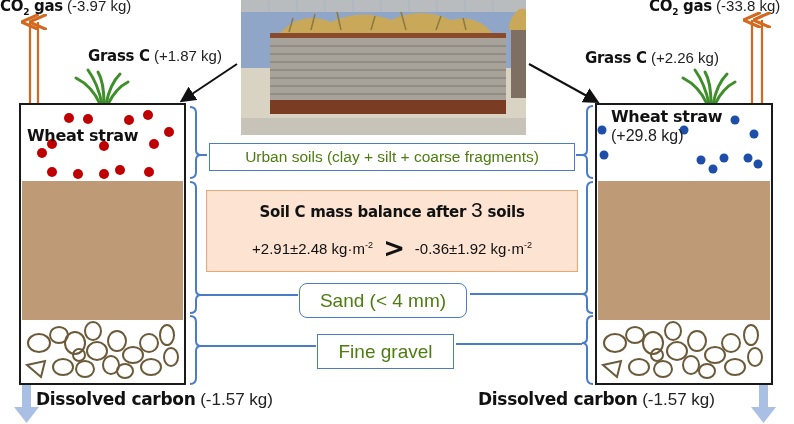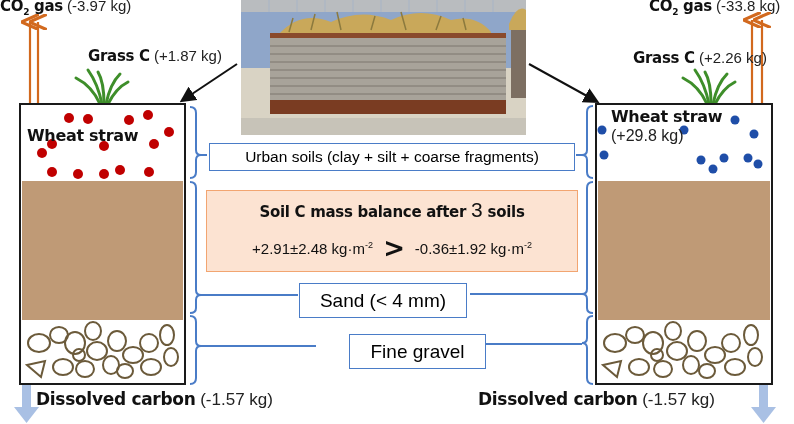--- a/index.html
+++ b/index.html
@@ -2,21 +2,21 @@
 <html><head>
 <meta charset="utf-8">
 <style>
   html, body { margin:0; padding:0; background:#ffffff; }
   body { width:794px; height:424px; position:relative; overflow:hidden; font-family:"Liberation Sans", sans-serif; color:#111; }
   .bold { font-family:"DejaVu Sans", sans-serif; font-weight:bold; letter-spacing:-0.3px; }
   .light { font-family:"Liberation Sans", sans-serif; font-weight:normal; color:#222; }
   .lbl { position:absolute; white-space:nowrap; font-size:15px; line-height:18px; }
   .column-box { position:absolute; border:2px solid #1a1a1a; background:#fff; box-sizing:border-box; }
   .soil { position:absolute; background:#BF9A76; }
-  .tag { position:absolute; border:1.5px solid #4a7cc7; background:#fff; box-sizing:border-box; display:flex; align-items:center; justify-content:center; white-space:nowrap; color:#000000; }
+  .tag { position:absolute; border:1.5px solid #4a7cc7; background:#fff; box-sizing:border-box; display:flex; align-items:center; justify-content:center; white-space:nowrap; color:#4d7c0f; }
   .balance { position:absolute; background:#FCE3D2; border:1.5px solid #F2A571; box-sizing:border-box; }
   .photo { position:absolute; overflow:hidden; }
   svg { position:absolute; overflow:visible; }
 </style>
 </head>
 <body>
 
 <div class="photo" style="left:241px;top:0;width:285px;height:135px;">
   <svg width="285" height="135" viewBox="0 0 285 135" style="left:0;top:0;">
     <rect x="0" y="0" width="285" height="12" fill="#b9bcbf"></rect>
@@ -152,21 +152,21 @@
 
 <div class="lbl" style="left:649px;top:-3px;">
   <span class="bold">CO</span><sub class="bold" style="font-size:9px;">2</sub><span class="bold"> gas</span><span class="light"> (-33.8 kg)</span>
 </div>
 
 <svg width="794" height="424" style="left:0;top:0;pointer-events:none;">
   <line x1="752" y1="122" x2="752" y2="20" stroke="#D2691E" stroke-width="2.2" marker-end="url(#ah-orange)"></line>
   <line x1="762" y1="122" x2="762" y2="20" stroke="#D2691E" stroke-width="2.2" marker-end="url(#ah-orange)"></line>
 </svg>
 
-<div class="lbl" style="left:585px;top:49px;margin-left:48px;">
+<div class="lbl" style="left:585px;top:49px;">
   <span class="bold">Grass C</span><span class="light"> (+2.26 kg)</span>
 </div>
 
 <svg width="60" height="40" style="left:677px;top:66px;">
   <g fill="none" stroke="#3E8E2A" stroke-width="3" stroke-linecap="round">
     <path d="M30 38 Q22 20 6 12"></path>
     <path d="M32 38 Q28 18 18 4"></path>
     <path d="M34 38 Q34 16 28 6"></path>
     <path d="M36 38 Q40 18 50 8"></path>
     <path d="M38 38 Q46 22 58 16"></path>
@@ -243,23 +243,23 @@
     <line x1="576" y1="155" x2="582" y2="155"></line>
     <line x1="201" y1="295" x2="298" y2="295"></line>
     <line x1="470" y1="294" x2="582" y2="294"></line>
     <line x1="201" y1="346" x2="316" y2="346"></line>
     <line x1="456" y1="344" x2="582" y2="344"></line>
   </g>
 </svg>
 
 <div class="tag" style="left:209px;top:143px;width:366px;height:28px;font-size:15.5px;">Urban soils (clay + silt + coarse fragments)</div>
 
-<div class="tag" style="left:299px;top:283px;width:168px;height:35px;font-size:19px;">Sand (&lt; 4 mm)</div>
-
-<div class="tag" style="left:317px;top:334px;width:137px;height:35px;font-size:19px;margin-left:32px;">Fine gravel</div>
+<div class="tag" style="left:299px;top:283px;width:168px;height:35px;font-size:19px;border-radius:8px;">Sand (&lt; 4 mm)</div>
+
+<div class="tag" style="left:317px;top:334px;width:137px;height:35px;font-size:19px;">Fine gravel</div>
 
 <div class="balance" style="left:206px;top:190px;width:372px;height:82px;">
   <div style="position:absolute;left:0;right:0;top:9px;text-align:center;font-size:15px;line-height:20px;white-space:nowrap;">
     <span class="bold">Soil C mass balance after </span><span class="light" style="font-size:21px;color:#111;">3</span><span class="bold"> soils</span>
   </div>
   <div style="position:absolute;left:0;right:0;top:43px;text-align:center;font-size:15px;line-height:23px;white-space:nowrap;color:#111;">
     <span>+2.91±2.48 kg·m</span><sup style="font-size:9px;">-2</sup>
     <span class="bold" style="font-size:26px;margin:0 6px;vertical-align:-3px;">&gt;</span>
     <span>-0.36±1.92 kg·m</span><sup style="font-size:9px;">-2</sup>
   </div>

